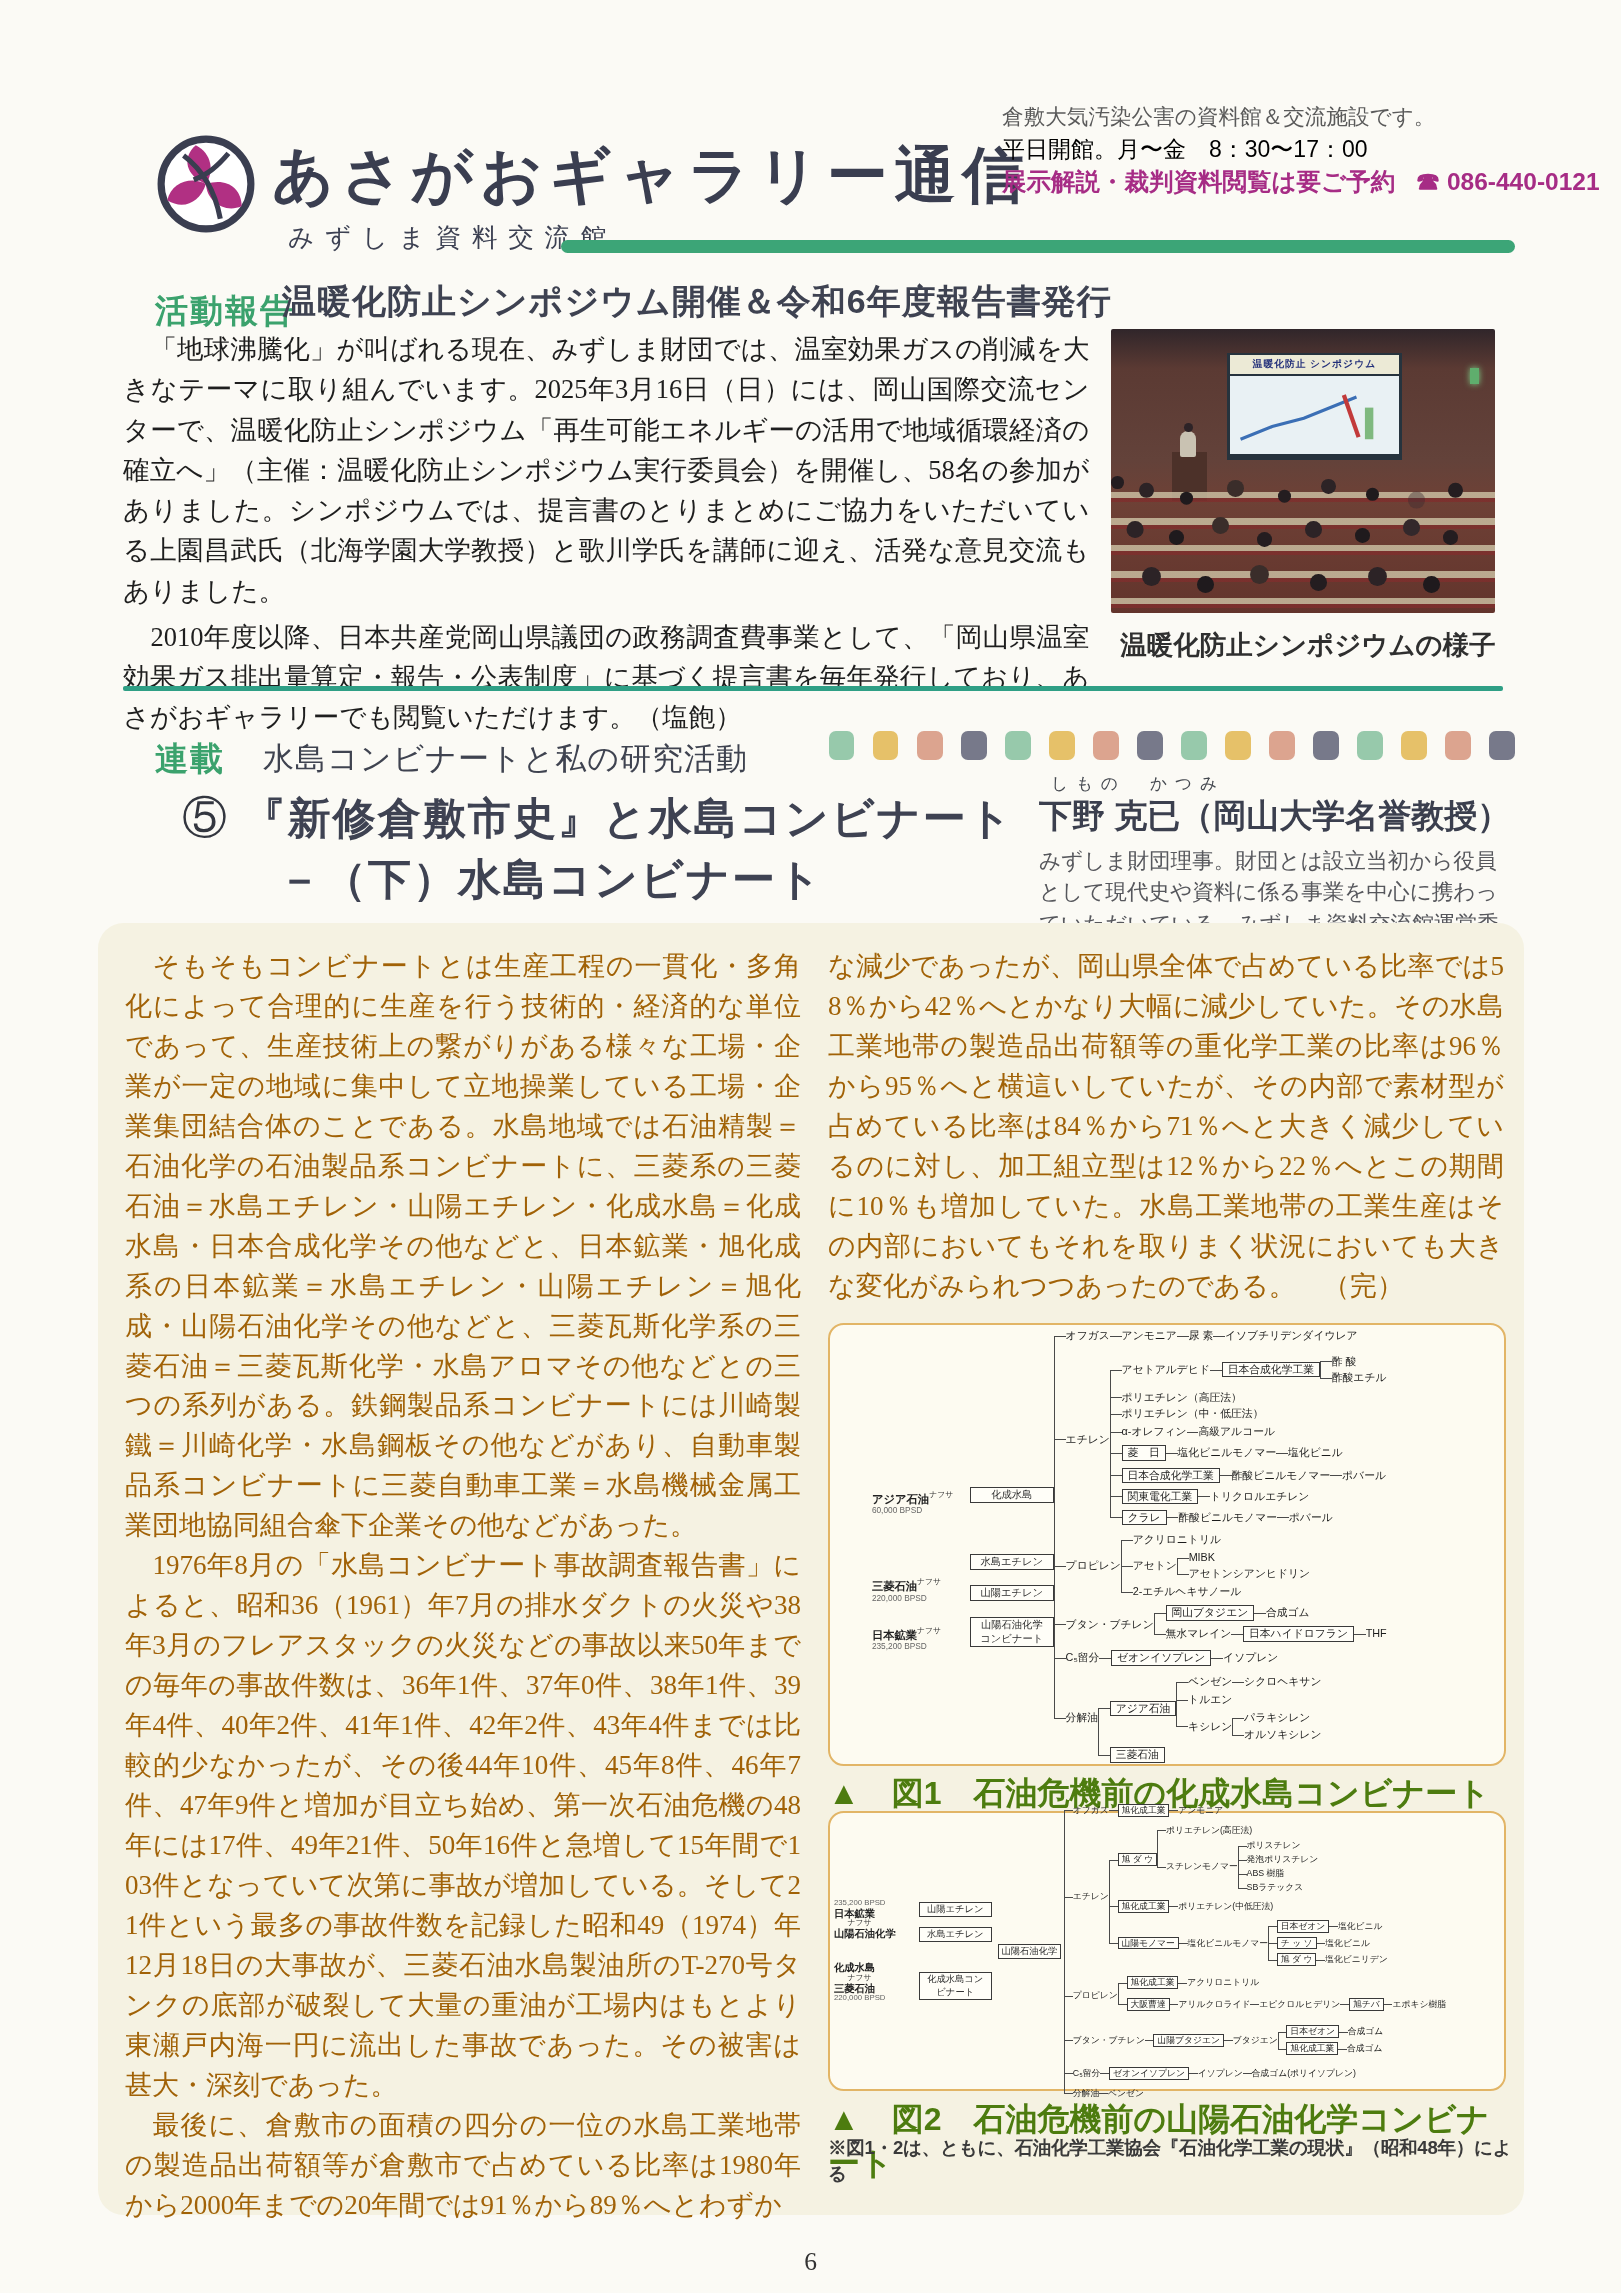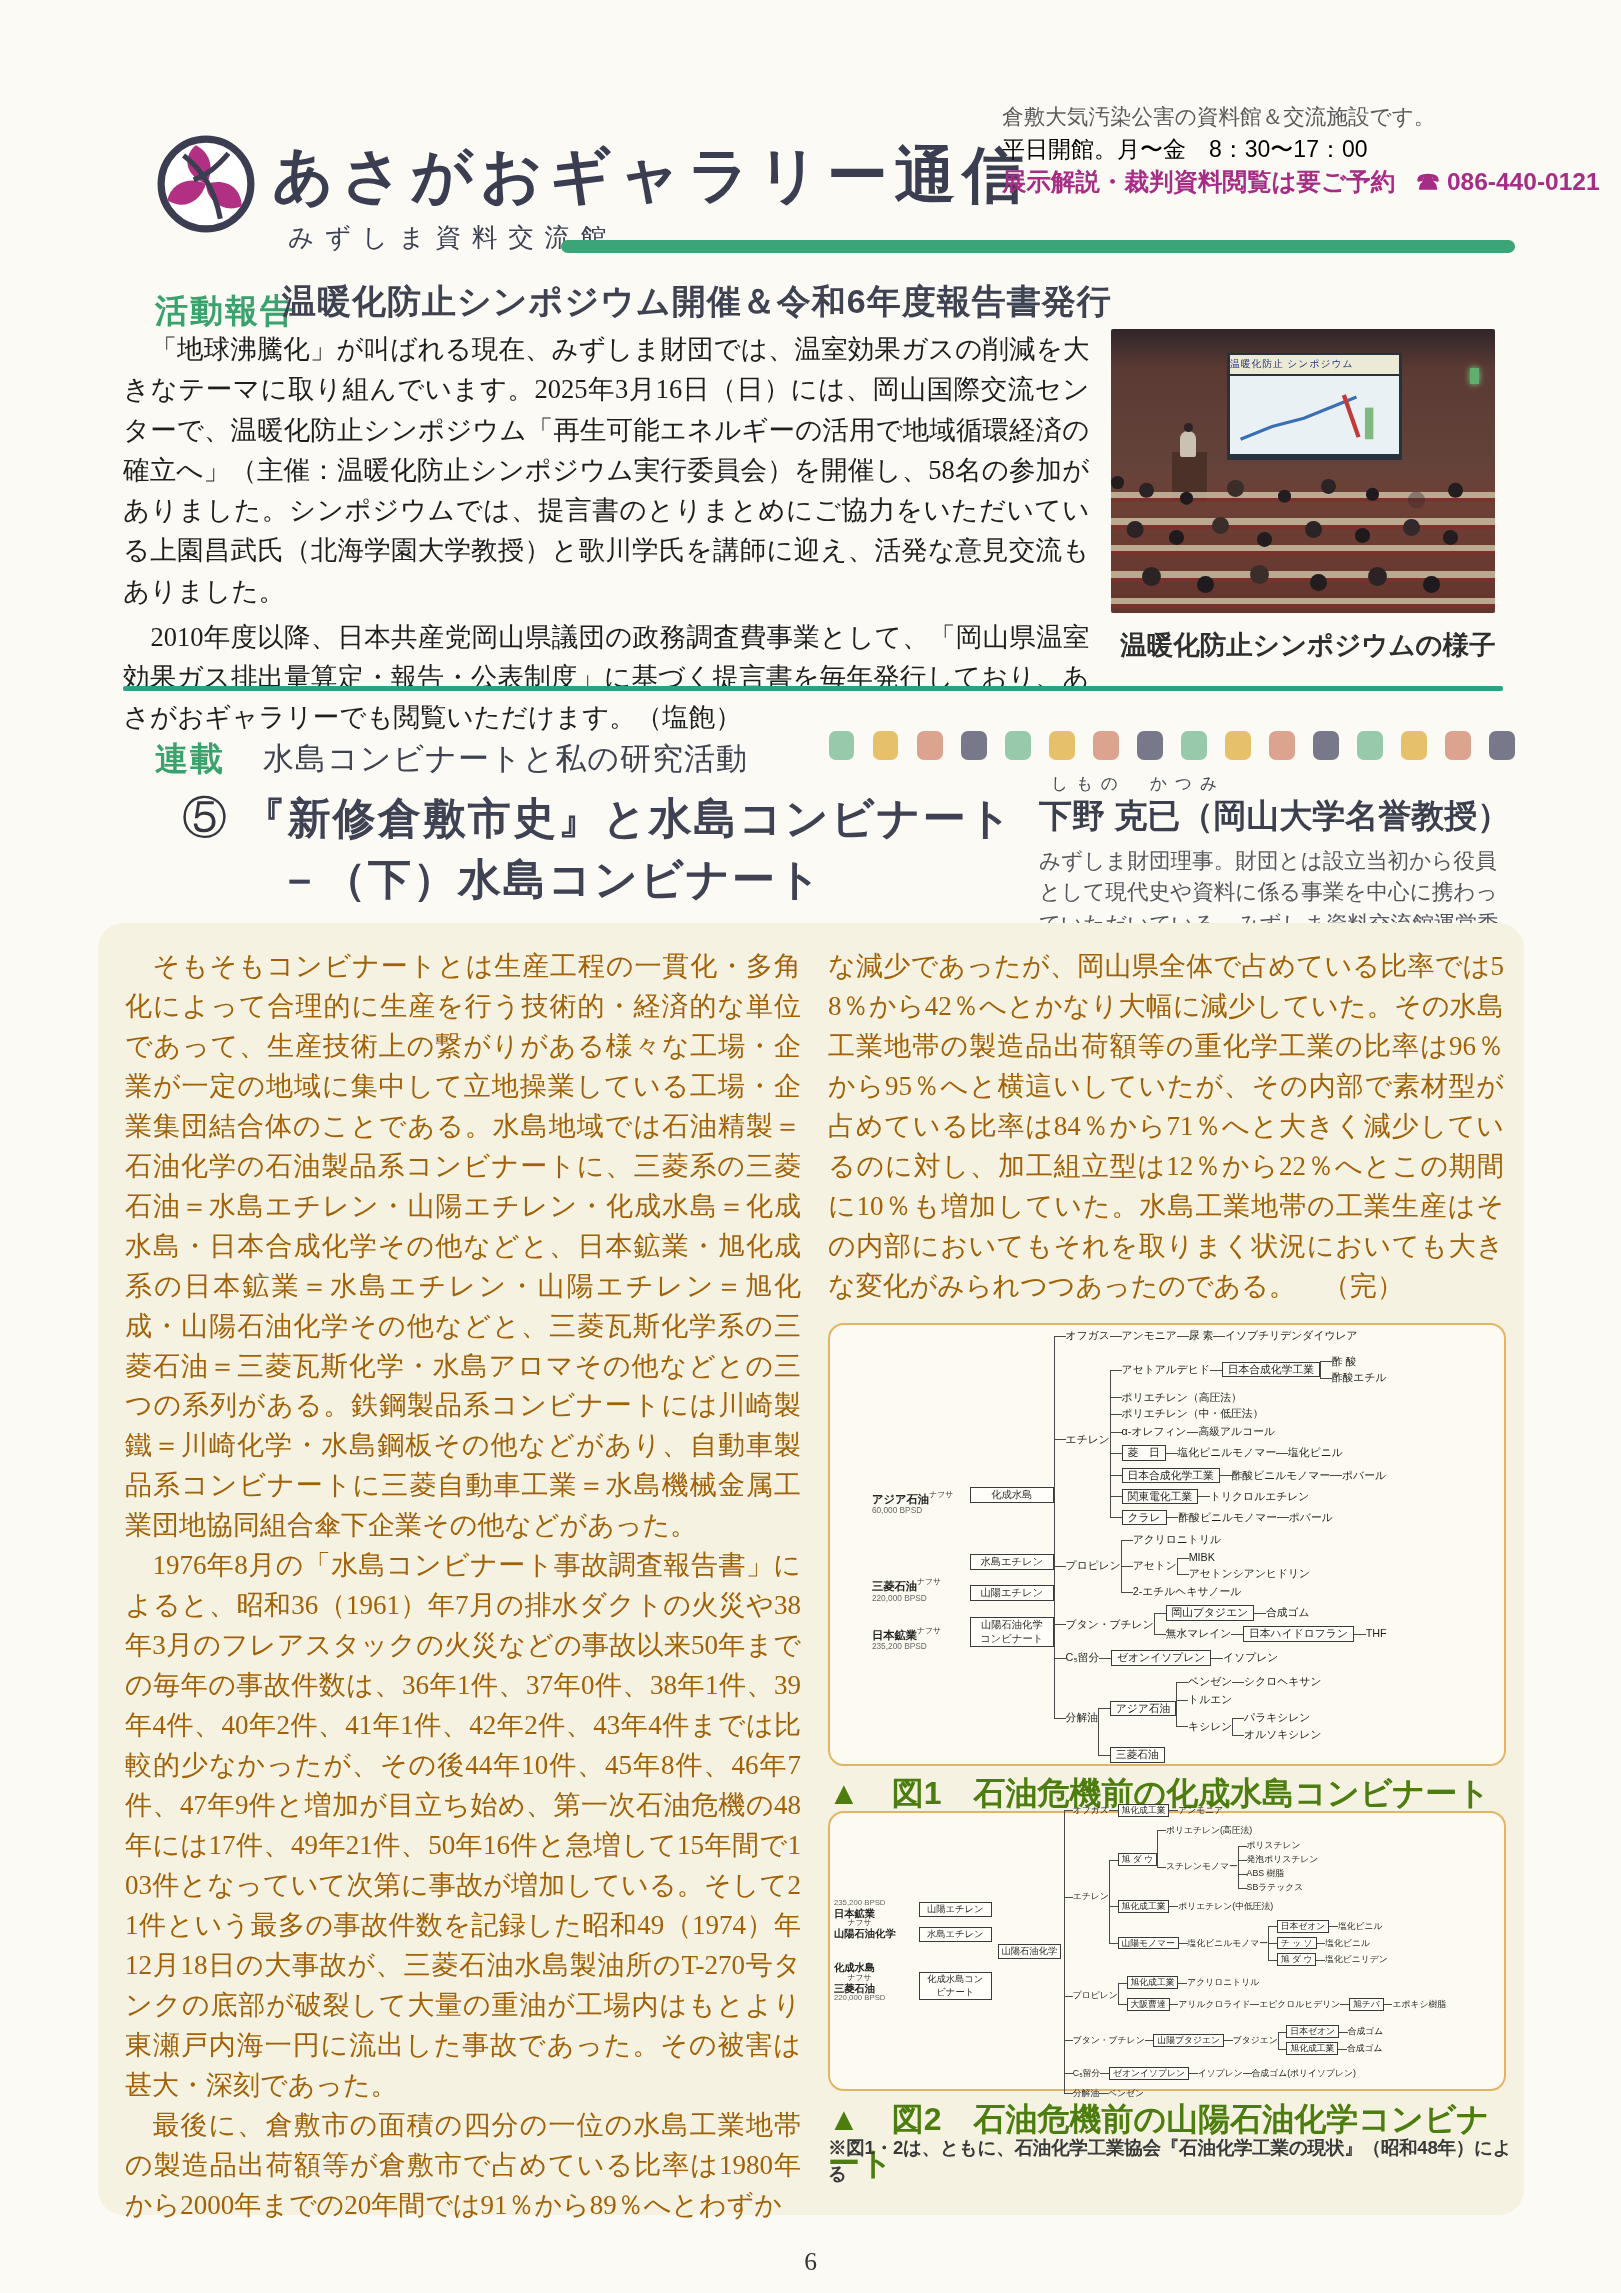--- a/index.html
+++ b/index.html
@@ -22,21 +22,21 @@
   .report-title{position:absolute;left:282px;top:279px;font-size:34px;font-weight:800;color:#3e4251;letter-spacing:1px;}
   .report-body{position:absolute;left:123px;top:329px;width:1382px;
     font-family:"Liberation Serif","DejaVu Serif",serif;font-size:26.5px;line-height:1.52;color:#1e1e1e;
     text-align:justify;word-break:break-all;}
   .report-body p{margin:0 0 5.9px 0;}
   .ind{text-indent:27.4px;}
   .photo-fig{float:right;width:394px;margin:0 0 5.9px 21.6px;}
   .photo{position:relative;width:384px;height:284px;overflow:hidden;border-radius:2px;
     background:linear-gradient(180deg,#30262a 0%,#5b3a33 14%,#63423a 46%,#6e4136 60%,#63342c 100%);}
   .ph-screen{position:absolute;left:116px;top:23.5px;width:169px;height:102px;background:#26333d;padding:2.9px;}
-  .ph-banner{display:block;text-align:left;background:#ecead6;color:#23307a;font-size:9.8px;font-weight:400;
+  .ph-banner{display:block;text-align:center;background:#ecead6;color:#23307a;font-size:9.8px;font-weight:700;
     letter-spacing:1px;padding:2px 0;}
   .ph-chart{display:block;background:#e9f1f4;height:78px;margin-top:2px;}
   .ph-podium{position:absolute;left:61px;top:123px;width:35px;height:49px;background:#4c3129;}
   .ph-speaker{position:absolute;left:69px;top:102px;width:15.7px;height:25.5px;border-radius:7.8px 7.8px 2px 2px;background:#c9c2b2;}
   .ph-speaker::before{content:"";position:absolute;left:3.9px;top:-7.8px;width:8.8px;height:8.8px;border-radius:50%;background:#2d2327;}
   .ph-exit{position:absolute;right:15.7px;top:39px;width:9.8px;height:15.7px;background:#5fae6d;box-shadow:0 0 5.9px #7fd08a;}
   .ph-tables{position:absolute;left:0;top:147px;width:100%;height:137px;
     background:repeating-linear-gradient(180deg,rgba(0,0,0,0) 0 15.7px,#c9bda0 15.7px 22.5px,#7e2f2d 22.5px 26.5px);opacity:.85;}
   .ph-heads{position:absolute;left:0;top:147px;width:12.7px;height:12.7px;border-radius:50%;background:#241d20;
     box-shadow:29px 7.8px 0 1px #2c2326,69px 15.7px 0 0 #1f1a1d,118px 5.9px 0 2px #3a2d2a,167px 13.7px 0 0 #241d20,

